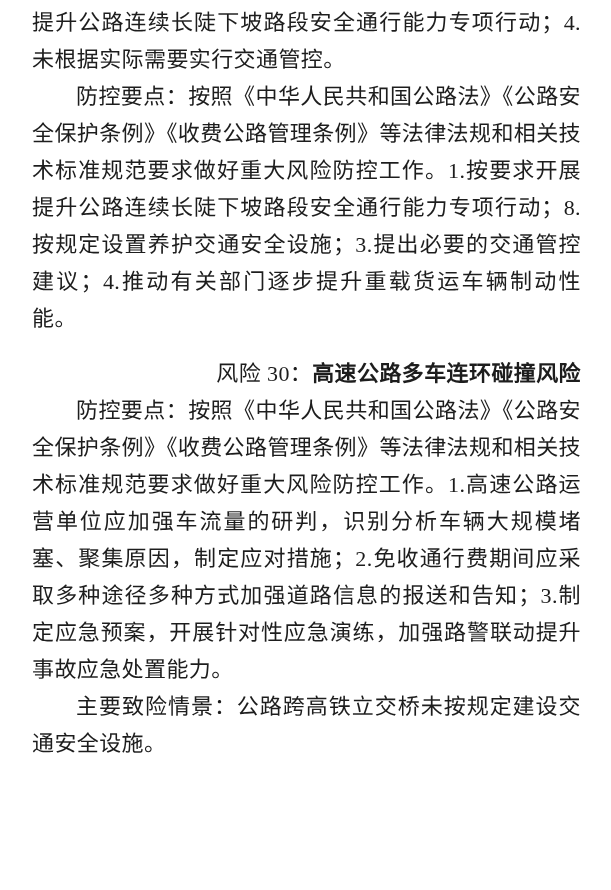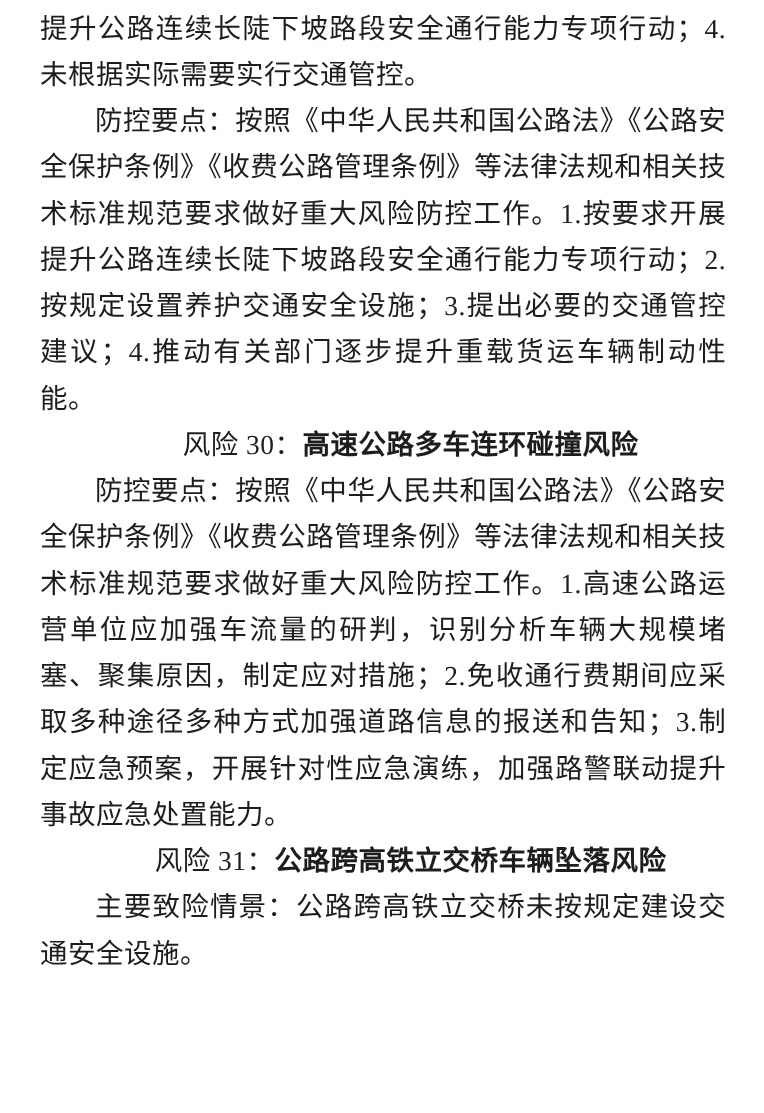--- a/index.html
+++ b/index.html
@@ -31,35 +31,35 @@
     word-break: break-all;
   }
   p.para.indent {
     text-indent: 2em;
   }
   p.para .label {
     font-weight: 400;
   }
   p.para.heading {
     font-weight: 700;
-    text-align: center;
+    text-align: right;
+    margin-top: 18px;
   }
 </style>
 </head>
 <body>
 
 <div class="page">
   <div class="doc-body">
   <p class="para body"><b class="label"></b><span class="ptext">提升公路连续长陡下坡路段安全通行能力专项行动；4.未根据实际需要实行交通管控。</span></p>
 
-  <p class="para body indent"><b class="label">防控要点：</b><span class="ptext">按照《中华人民共和国公路法》《公路安全保护条例》《收费公路管理条例》等法律法规和相关技术标准规范要求做好重大风险防控工作。1.按要求开展提升公路连续长陡下坡路段安全通行能力专项行动；2.按规定设置养护交通安全设施；3.提出必要的交通管控建议；4.推动有关部门逐步提升重载货运车辆制动性能。</span></p>
+  <p class="para body indent"><b class="label">防控要点：</b><span class="ptext">按照《中华人民共和国公路法》《公路安全保护条例》《收费公路管理条例》等法律法规和相关技术标准规范要求做好重大风险防控工作。1.按要求开展提升公路连续长陡下坡路段安全通行能力专项行动；8.按规定设置养护交通安全设施；3.提出必要的交通管控建议；4.推动有关部门逐步提升重载货运车辆制动性能。</span></p>
 
   <p class="para heading indent"><b class="label">风险 30：</b><span class="ptext">高速公路多车连环碰撞风险</span></p>
 
 
   <p class="para body indent"><b class="label">防控要点：</b><span class="ptext">按照《中华人民共和国公路法》《公路安全保护条例》《收费公路管理条例》等法律法规和相关技术标准规范要求做好重大风险防控工作。1.高速公路运营单位应加强车流量的研判，识别分析车辆大规模堵塞、聚集原因，制定应对措施；2.免收通行费期间应采取多种途径多种方式加强道路信息的报送和告知；3.制定应急预案，开展针对性应急演练，加强路警联动提升事故应急处置能力。</span></p>
 
-  <p class="para heading indent"><b class="label">风险 31：</b><span class="ptext">公路跨高铁立交桥车辆坠落风险</span></p>
 
   <p class="para body indent"><b class="label">主要致险情景：</b><span class="ptext">公路跨高铁立交桥未按规定建设交通安全设施。</span></p>
 
 </div>
 </div>
 
 </body></html>

